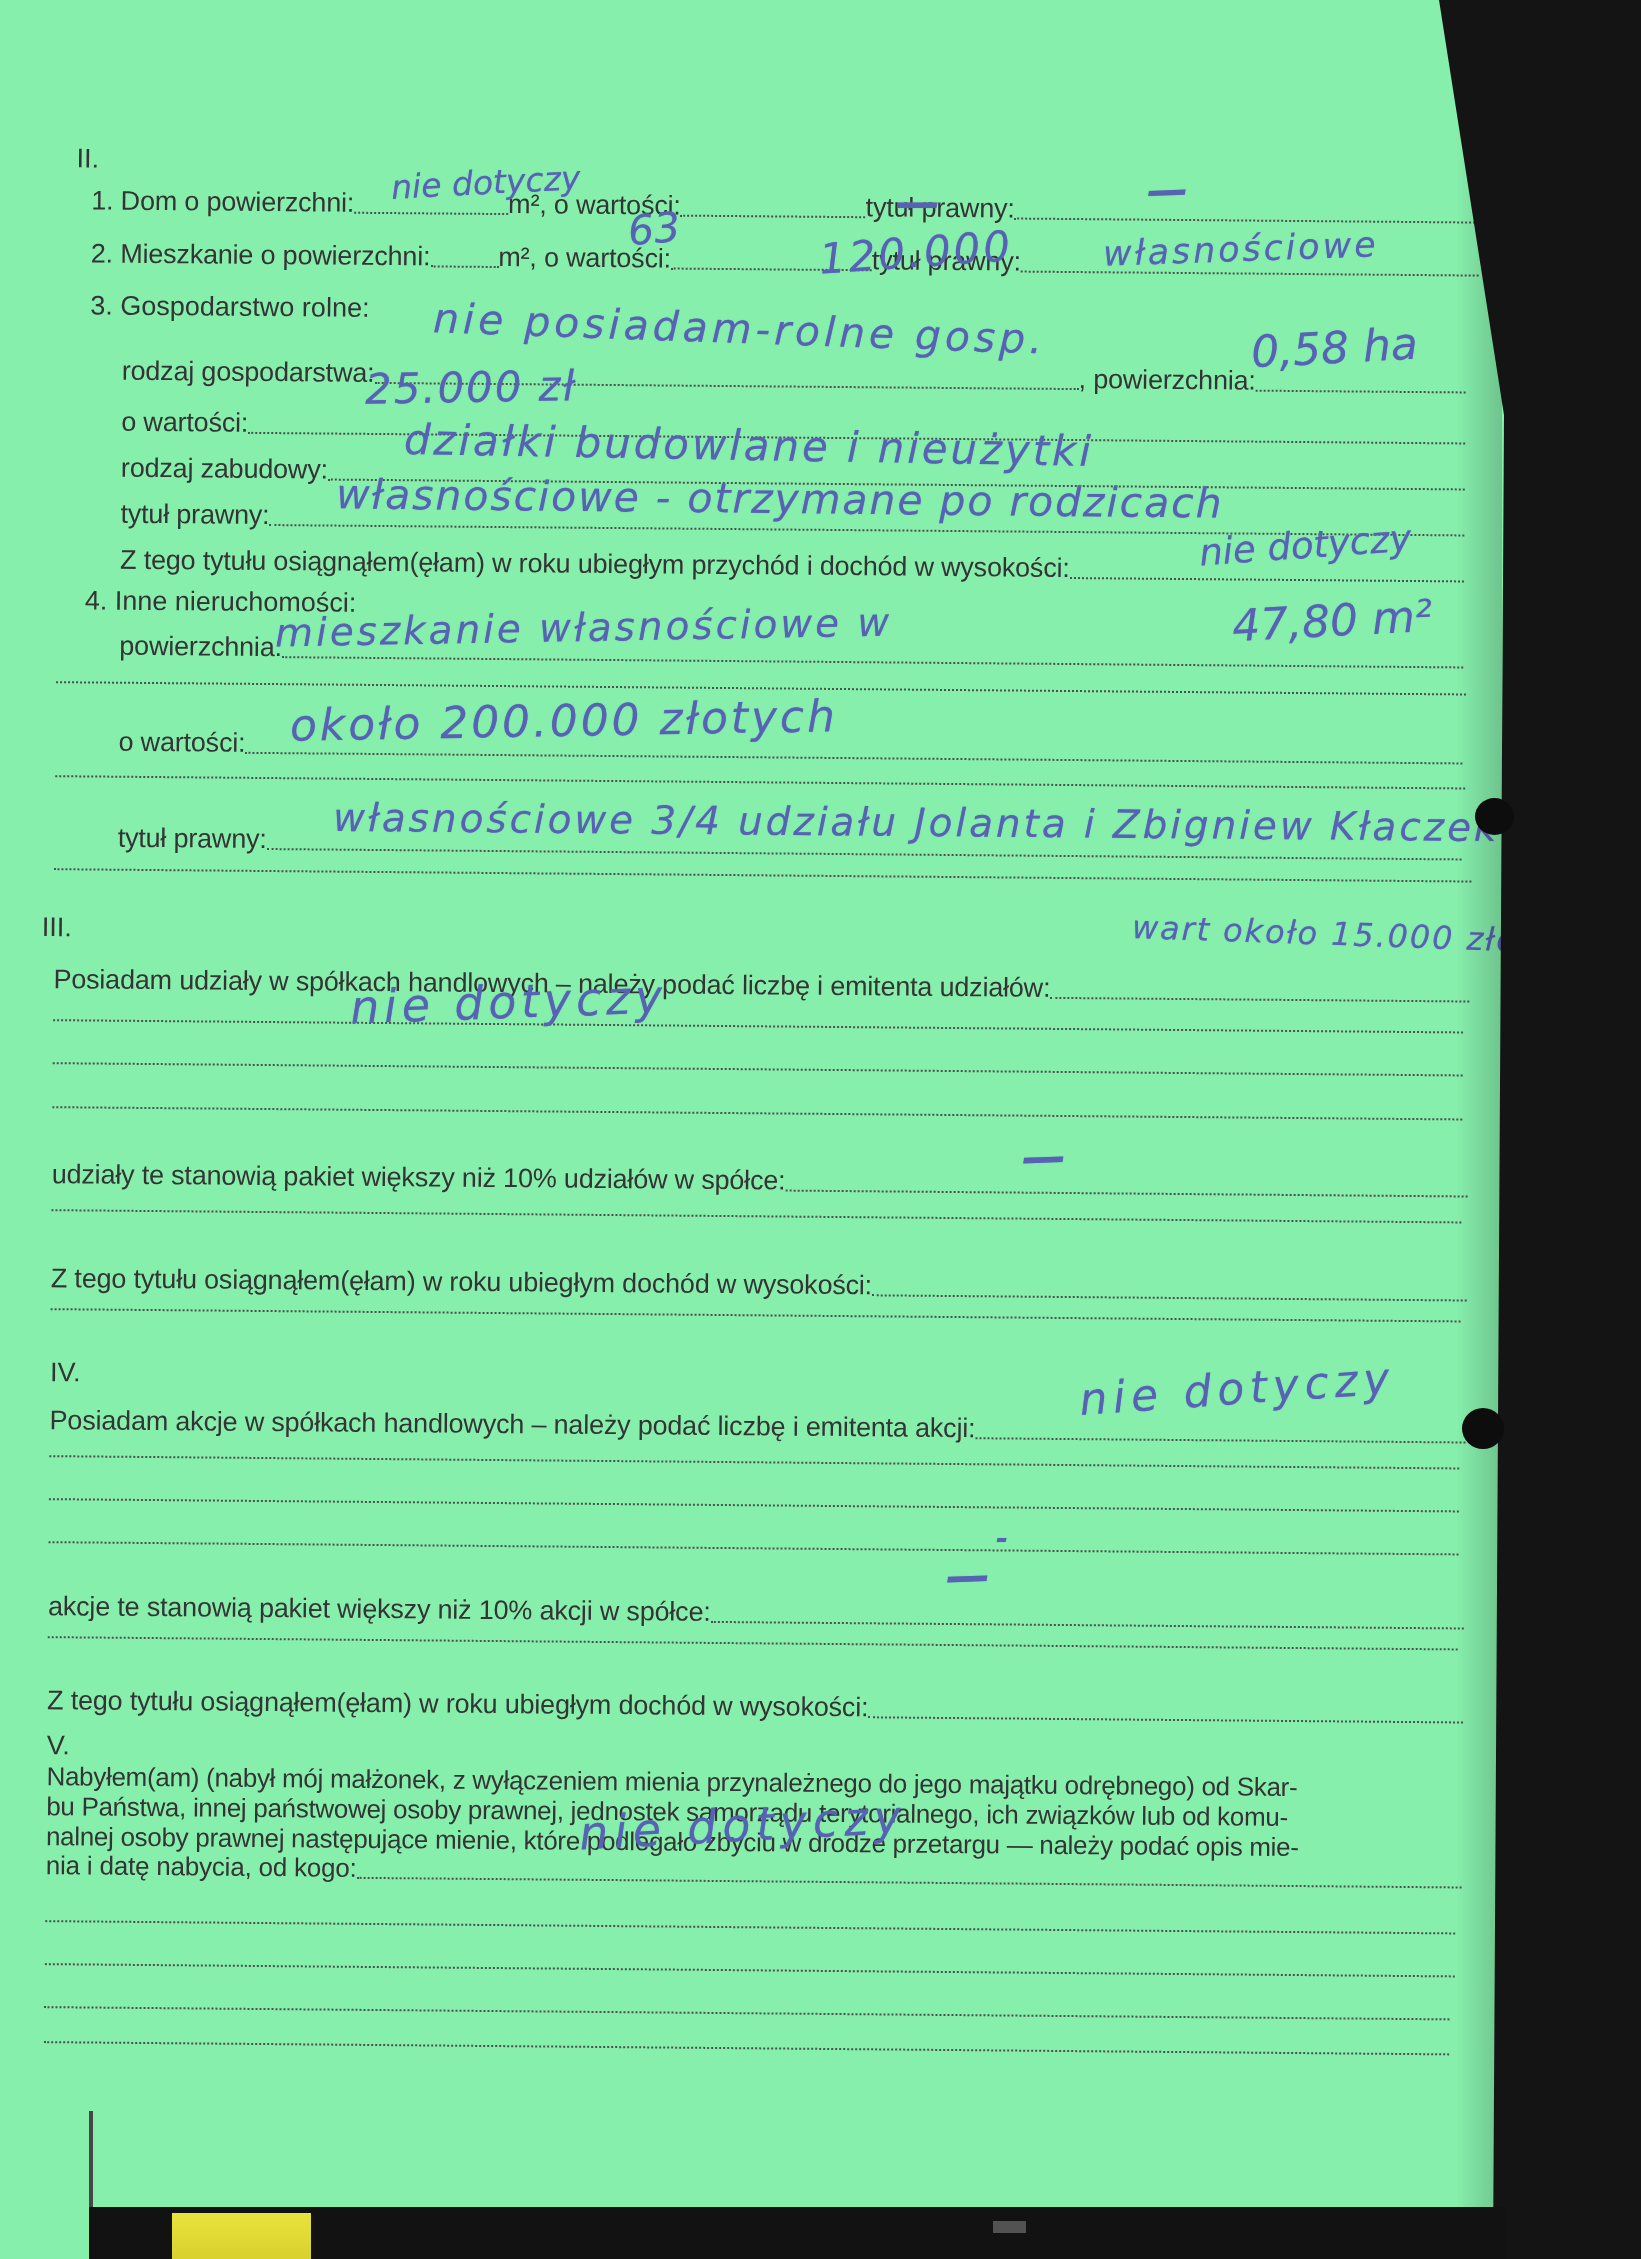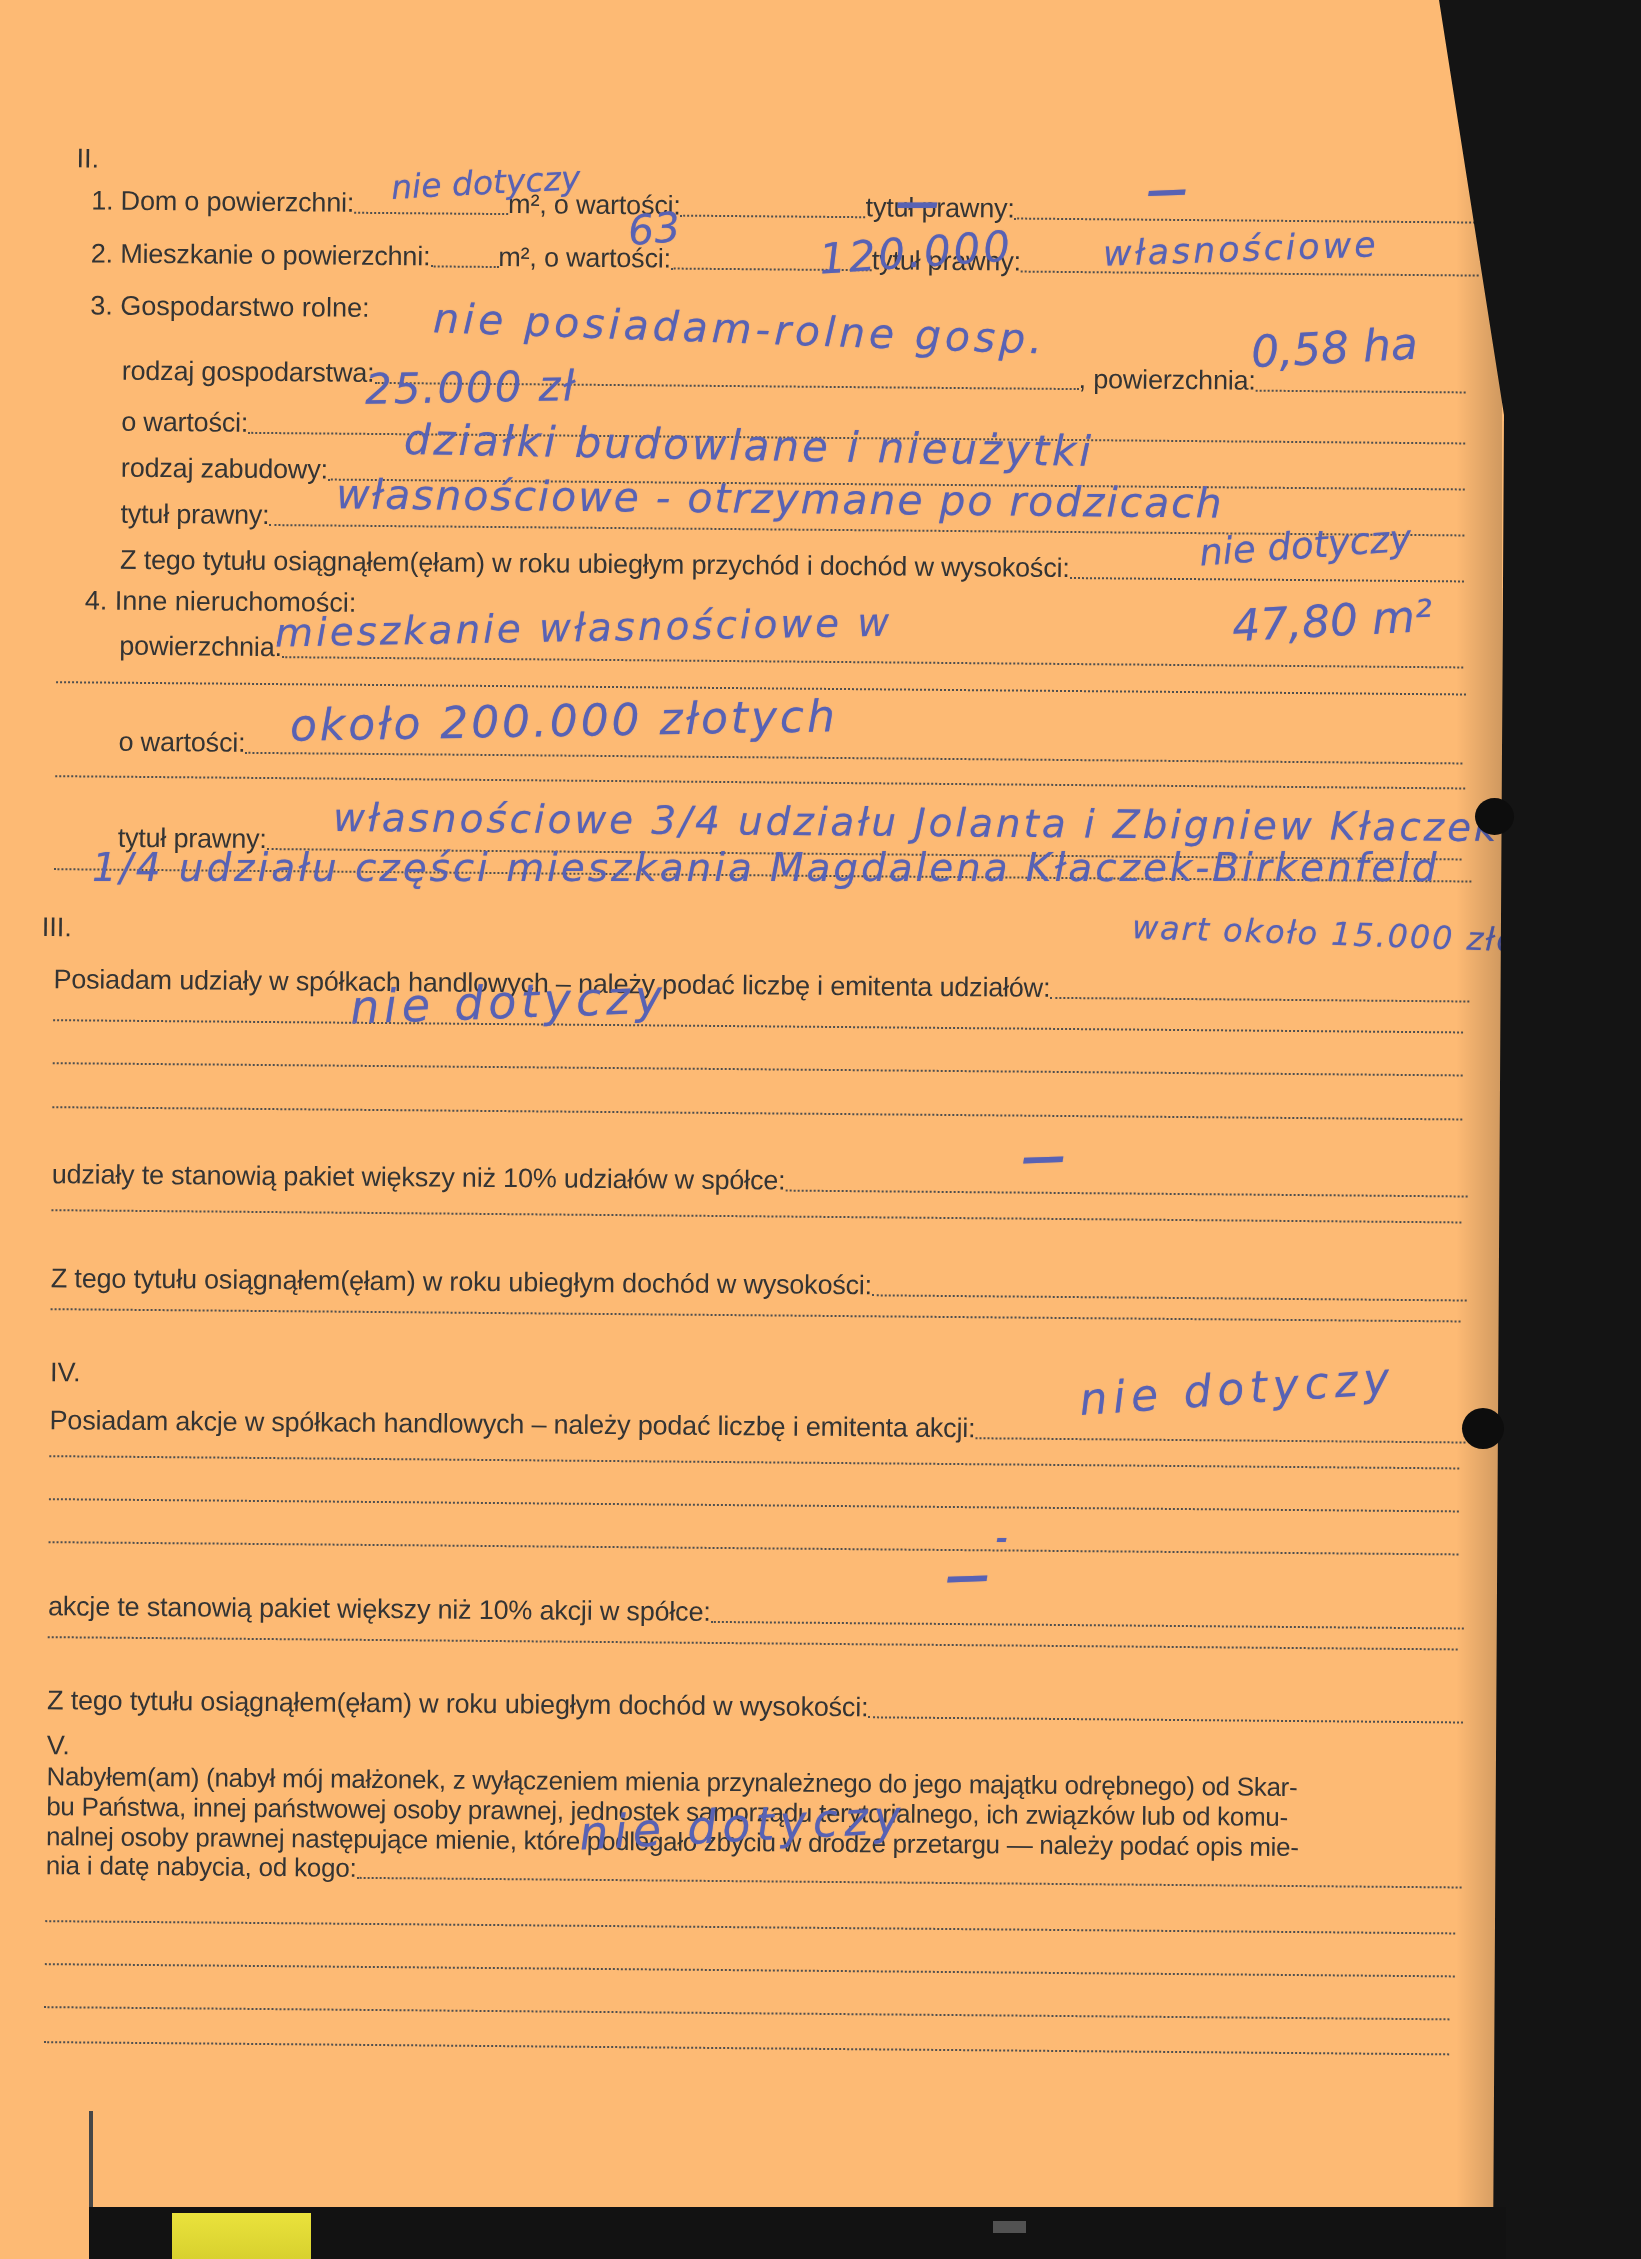--- a/index.html
+++ b/index.html
@@ -1,16 +1,16 @@
 <!DOCTYPE html>
 <html><head>
 <meta charset="utf-8">
 <style>
   html,body{margin:0;padding:0;background:#e8e8e8;}
-  #scan{position:relative;width:1641px;height:2259px;background:#fdba74;overflow:hidden;
+  #scan{position:relative;width:1641px;height:2259px;background:#86efac;overflow:hidden;
         font-family:"Liberation Sans",sans-serif;color:#343434;}
   
   #print{position:absolute;left:0;top:0;width:1641px;height:2259px;
          transform:rotate(0.5deg);transform-origin:39px 116px;}
   .row{position:absolute;display:flex;align-items:flex-end;font-size:27px;line-height:1.15;
        letter-spacing:-0.2px;white-space:nowrap;}
   .lbl{white-space:pre;}
   .fill{border-bottom:2.9px dotted #4f4f4f;margin-bottom:4.8px;height:0;}
   .fx{flex:1;}
   .dotline{position:absolute;height:0;border-bottom:2.9px dotted #4f4f4f;}
@@ -179,21 +179,20 @@
   <span class="hw" style="left:1251px;top:326px;font-size:44px;transform:rotate(-3deg);">0,58 ha</span>
   <span class="hw" style="left:365px;top:367px;font-size:42px;letter-spacing:1.9px;transform:rotate(-1deg);">25.000 zł</span>
   <span class="hw" style="left:404px;top:425px;font-size:42px;letter-spacing:2.9px;transform:rotate(1deg);">działki budowlane i nieużytki</span>
   <span class="hw" style="left:336px;top:479px;font-size:41px;letter-spacing:1.9px;transform:rotate(0.6deg);">własnościowe - otrzymane po rodzicach</span>
   <span class="hw" style="left:1199px;top:527px;font-size:37px;transform:rotate(-4deg);">nie dotyczy</span>
 
   <span class="hw" style="left:275px;top:608px;font-size:39px;letter-spacing:2.9px;transform:rotate(-1deg);">mieszkanie własnościowe w</span>
   <span class="hw" style="left:1232px;top:599px;font-size:44px;transform:rotate(-3deg);">47,80 m²</span>
   <span class="hw" style="left:290px;top:699px;font-size:44px;letter-spacing:2.9px;transform:rotate(-1deg);">około 200.000 złotych</span>
   <span class="hw" style="left:333px;top:803px;font-size:39px;letter-spacing:2.9px;transform:rotate(0.5deg);">własnościowe 3/4 udziału Jolanta i Zbigniew Kłaczek</span>
-  <span class="hw" style="left:92px;top:848px;font-size:39px;letter-spacing:2.9px;">1/4 udziału części mieszkania Magdalena Kłaczek-Birkenfeld</span>
   <span class="hw" style="left:1132px;top:919px;font-size:32px;letter-spacing:1.9px;transform:rotate(2deg);">wart około 15.000 złotych</span>
 
   <span class="hw" style="left:350px;top:979px;font-size:46px;letter-spacing:4.8px;transform:rotate(-2deg);">nie dotyczy</span>
   <span class="hw" style="left:1022px;top:1135px;font-size:44px;font-weight:bold;transform:rotate(-2deg);">—</span>
 
   <span class="hw" style="left:1079px;top:1367px;font-size:44px;letter-spacing:5.8px;transform:rotate(-4deg);">nie dotyczy</span>
   <span class="hw" style="left:996px;top:1524px;font-size:29px;font-weight:bold;">-</span>
   <span class="hw" style="left:946px;top:1554px;font-size:44px;font-weight:bold;transform:rotate(-2deg);">—</span>
 
   <span class="hw" style="left:579px;top:1802px;font-size:46px;letter-spacing:5.8px;transform:rotate(-3deg);">nie dotyczy</span>

